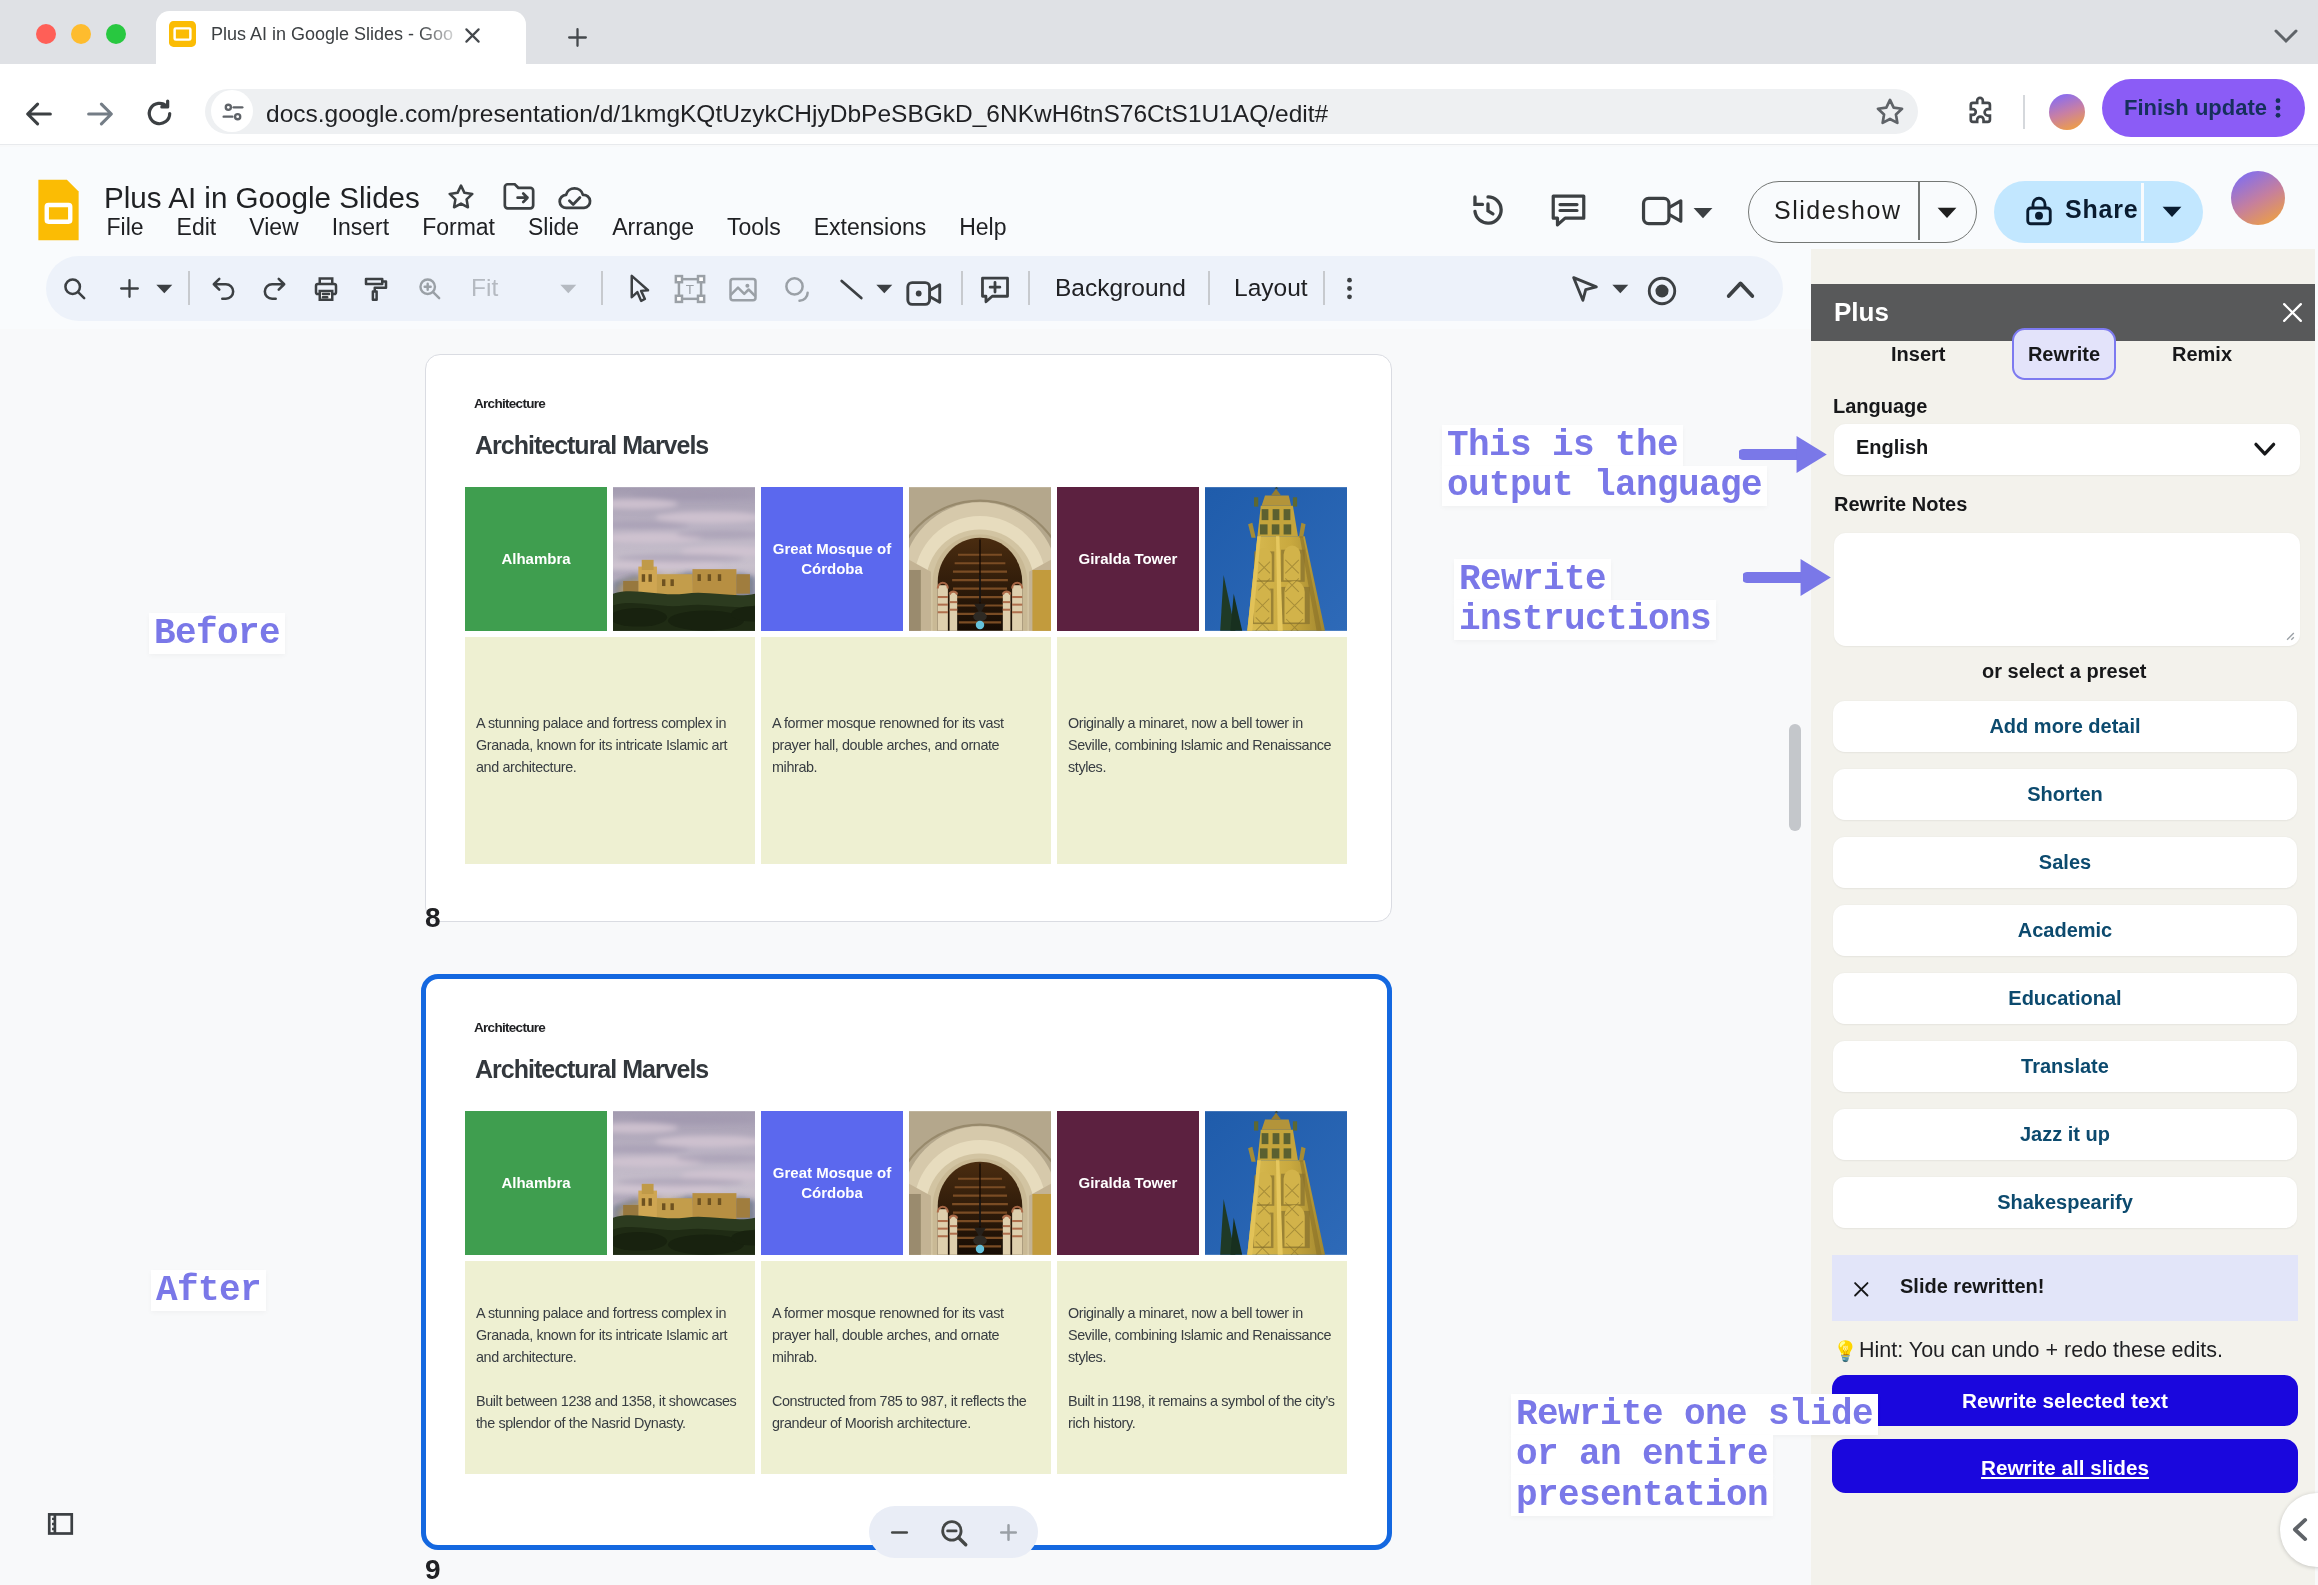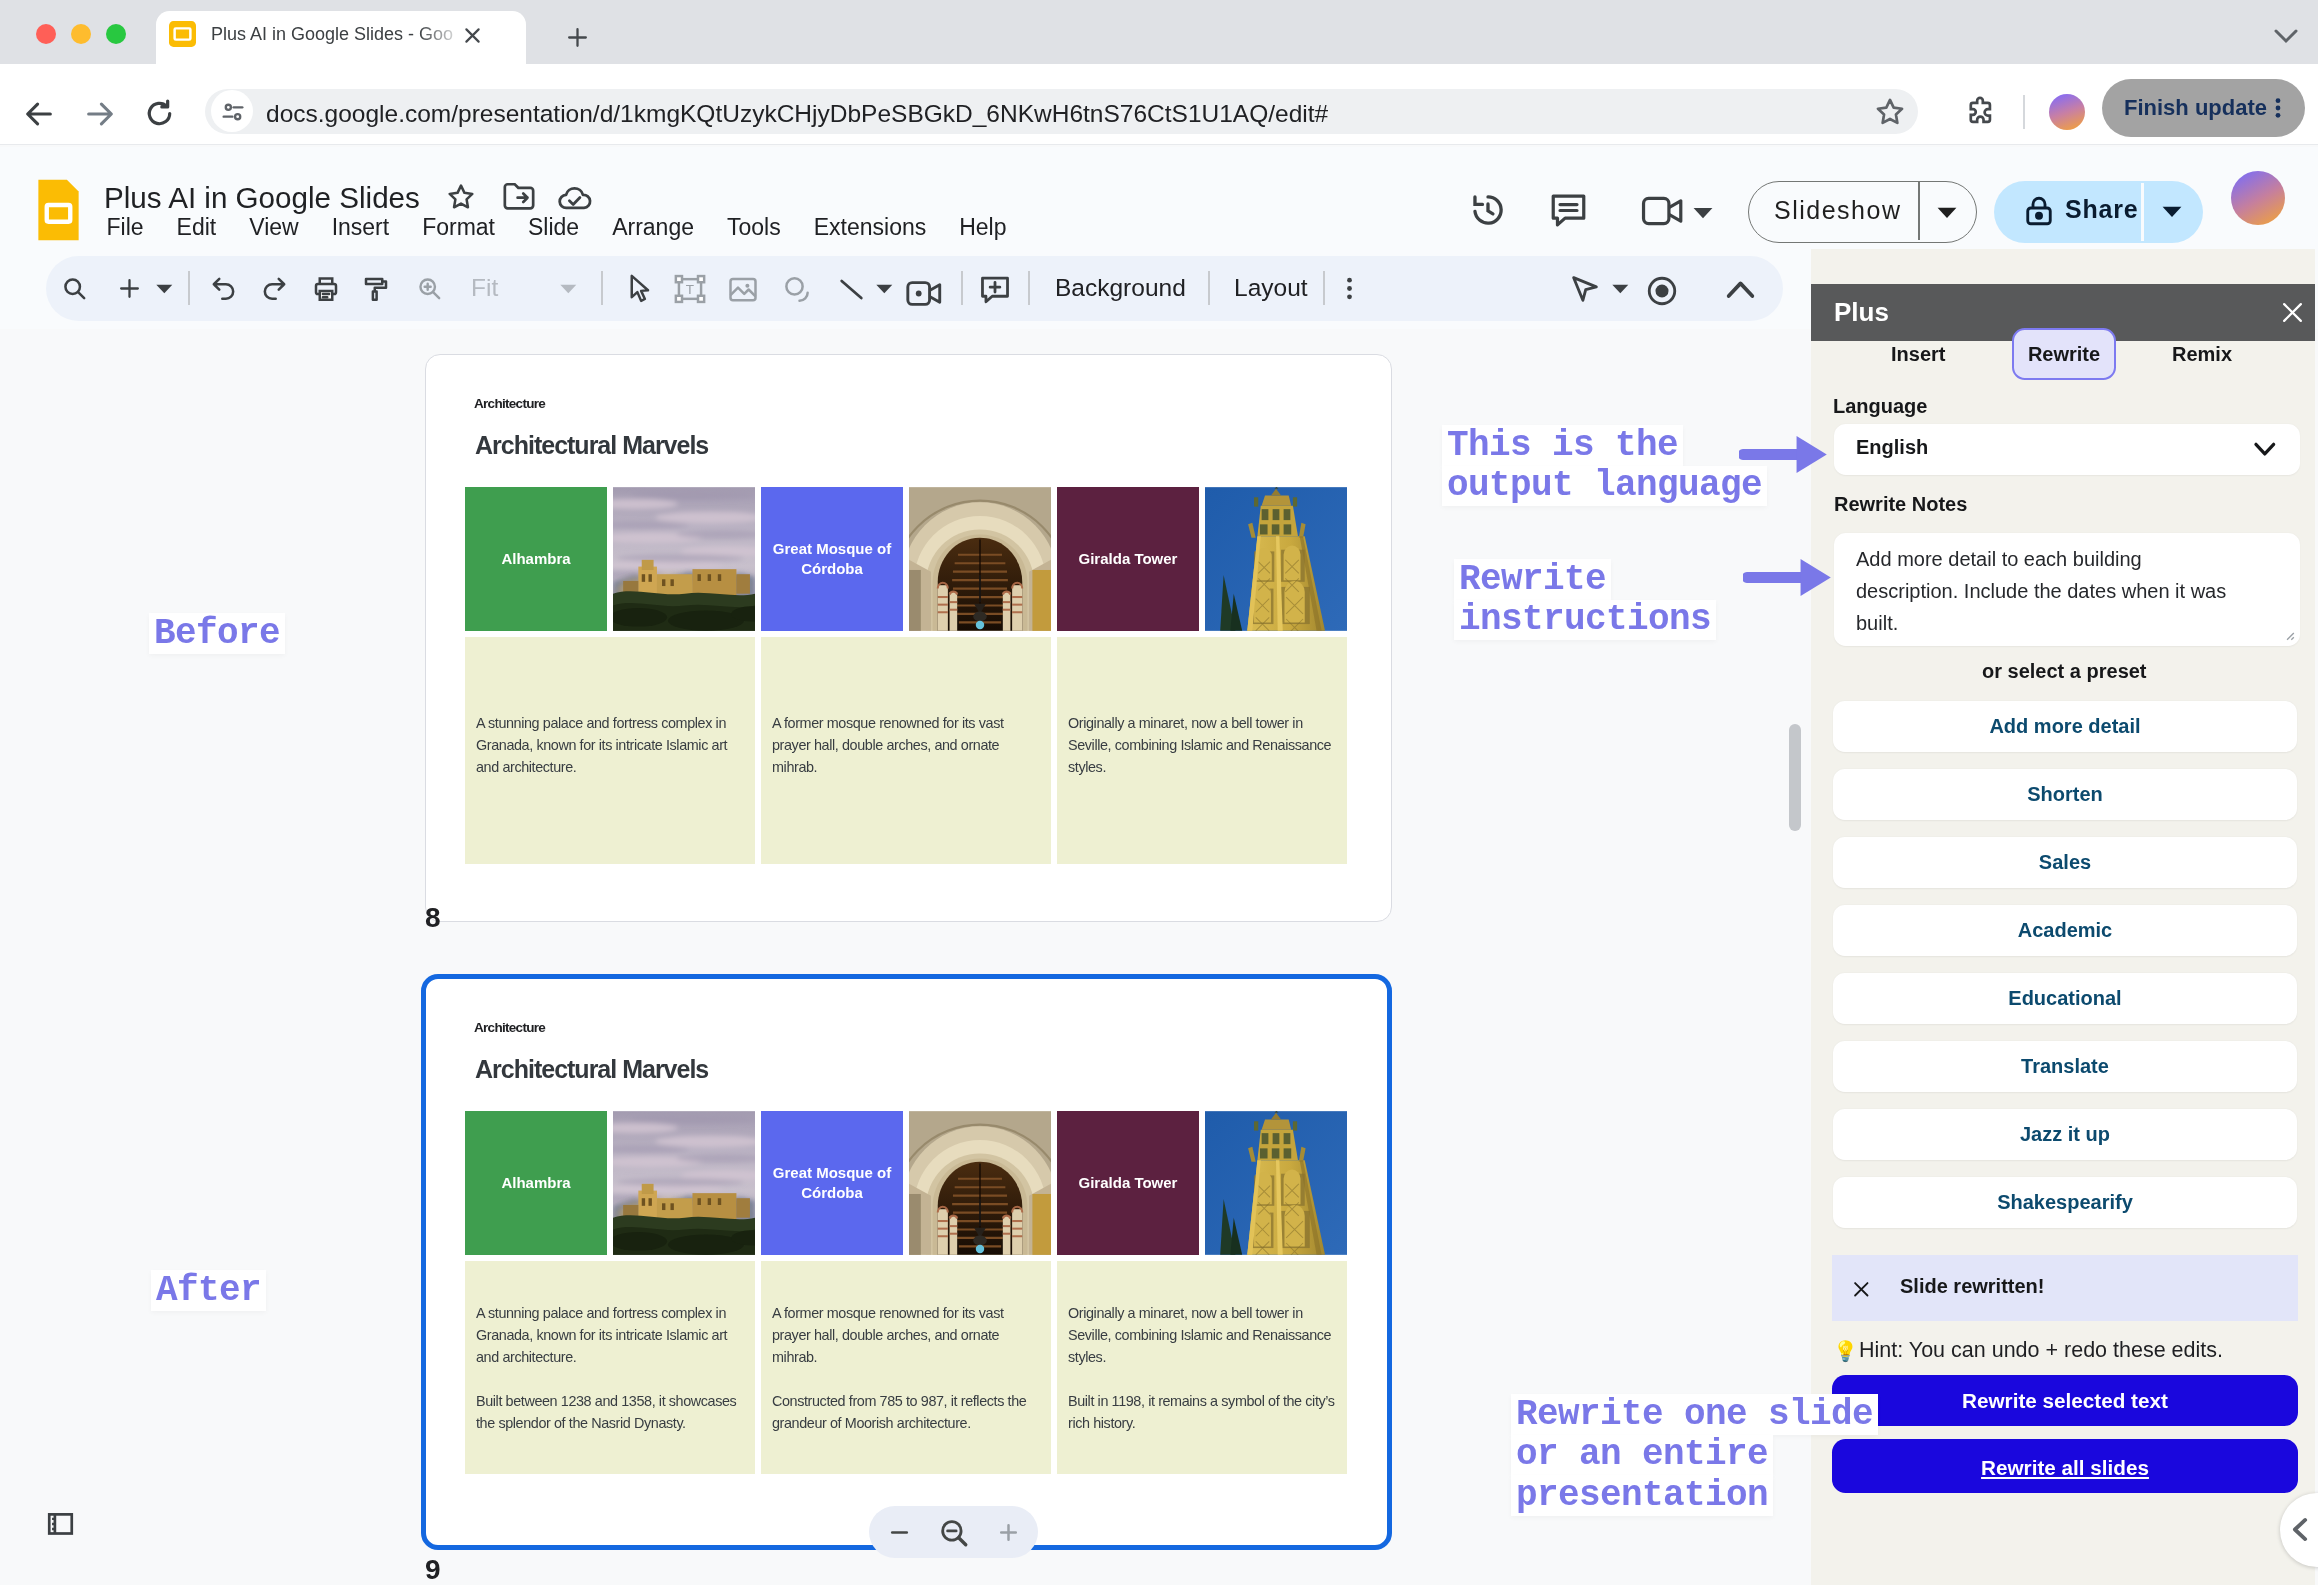--- a/index.html
+++ b/index.html
@@ -8,21 +8,21 @@
 .abs { position:absolute; }
 
 #tabbar { left:0; top:0; width:2319px; height:64px; background:#dfe1e5; }
 .light { width:20px; height:20px; border-radius:50%; top:23.6px; }
 #tab { left:156px; top:11px; width:370px; height:53px; background:#fff; border-radius:13.5px 13.5px 0 0; }
 #tabtitle { left:55px; top:12.7px; font-size:18px; color:#3c4043; white-space:nowrap; width:253px; overflow:hidden;
   -webkit-mask-image:linear-gradient(90deg,#000 82%,transparent); }
 #navbar { left:0; top:64px; width:2319px; height:81px; background:#ffffff; border-bottom:1.7px solid #e8eaed; }
 #urlpill { left:205px; top:89px; width:1713px; height:45px; background:#eef0f2; border-radius:23px; }
 #urltext { left:266px; top:100px; font-size:24.5px; color:#202124; }
-#finishpill { left:2102px; top:79px; width:203px; height:58px; background:#a3a3a3; border-radius:29.6px; }
+#finishpill { left:2102px; top:79px; width:203px; height:58px; background:#8b5cf6; border-radius:29.6px; }
 #finishpill span { position:absolute; left:22px; top:16px; font-size:22px; font-weight:700; color:#16305c; }
 
 #appheader { left:0; top:147px; width:2319px; height:182px; background:#f9fbfd; }
 #doctitle { left:104px; top:181px; font-size:29.6px; color:#202124; }
 #menus { left:90px; top:214px; font-size:23px; color:#202124; display:flex; }
 #menus span { padding:0 16.5px; }
 #toolbar { left:46px; top:256px; width:1737px; height:65px; background:#edf2fa; border-radius:34px; }
 .tbtext { font-size:24.5px; color:#202124; top:274px; }
 .tbsep { width:1.7px; height:34px; background:#c7cace; top:271px; }
 
@@ -702,21 +702,20 @@
 <span class="abs ptab" style="left:2172px; top:343px;">Remix</span>
 <span class="abs" style="left:1833px; top:395px; font-size:20px; font-weight:700; color:#17181a;">Language</span>
 <div class="abs whitebox" style="left:1834px; top:424px; width:466px; height:51px;">
   <span style="position:absolute; left:22px; top:11.8px; font-size:20px; font-weight:700; color:#17181a;">English</span>
   <svg style="position:absolute; right:23.6px; top:17px;" width="23.6" height="17" viewBox="0 0 16 11">
       <path d="M2 2 l6 6.5 L14 2" fill="none" stroke="#17181a" stroke-width="2.2" stroke-linecap="round" stroke-linejoin="round"></path>
     </svg>
 </div>
 <span class="abs" style="left:1834px; top:493px; font-size:20px; font-weight:700; color:#17181a;">Rewrite Notes</span>
 <div class="abs whitebox" style="left:1834px; top:533px; width:466px; height:113px;">
-  <div style="position:absolute; left:22px; top:10px; font-size:20px; line-height:32px; color:#26282c; white-space:nowrap;">Add more detail to each building<br>description. Include the dates when it was<br>built.</div>
   <svg style="position:absolute; right:4.2px; bottom:4.2px;" width="13.5" height="13.5" viewBox="0 0 16 16">
       <path d="M14 6 L6 14 M14 11 L11 14" stroke="#9aa0a6" stroke-width="1.6"></path>
     </svg>
 </div>
 <span class="abs" style="left:1982px; top:660px; font-size:20px; font-weight:700; color:#17181a;">or select a preset</span>
 <div class="abs preset" style="top:701px;">Add more detail</div>
 <div class="abs preset" style="top:769px;">Shorten</div>
 <div class="abs preset" style="top:837px;">Sales</div>
 <div class="abs preset" style="top:905px;">Academic</div>
 <div class="abs preset" style="top:973px;">Educational</div>

